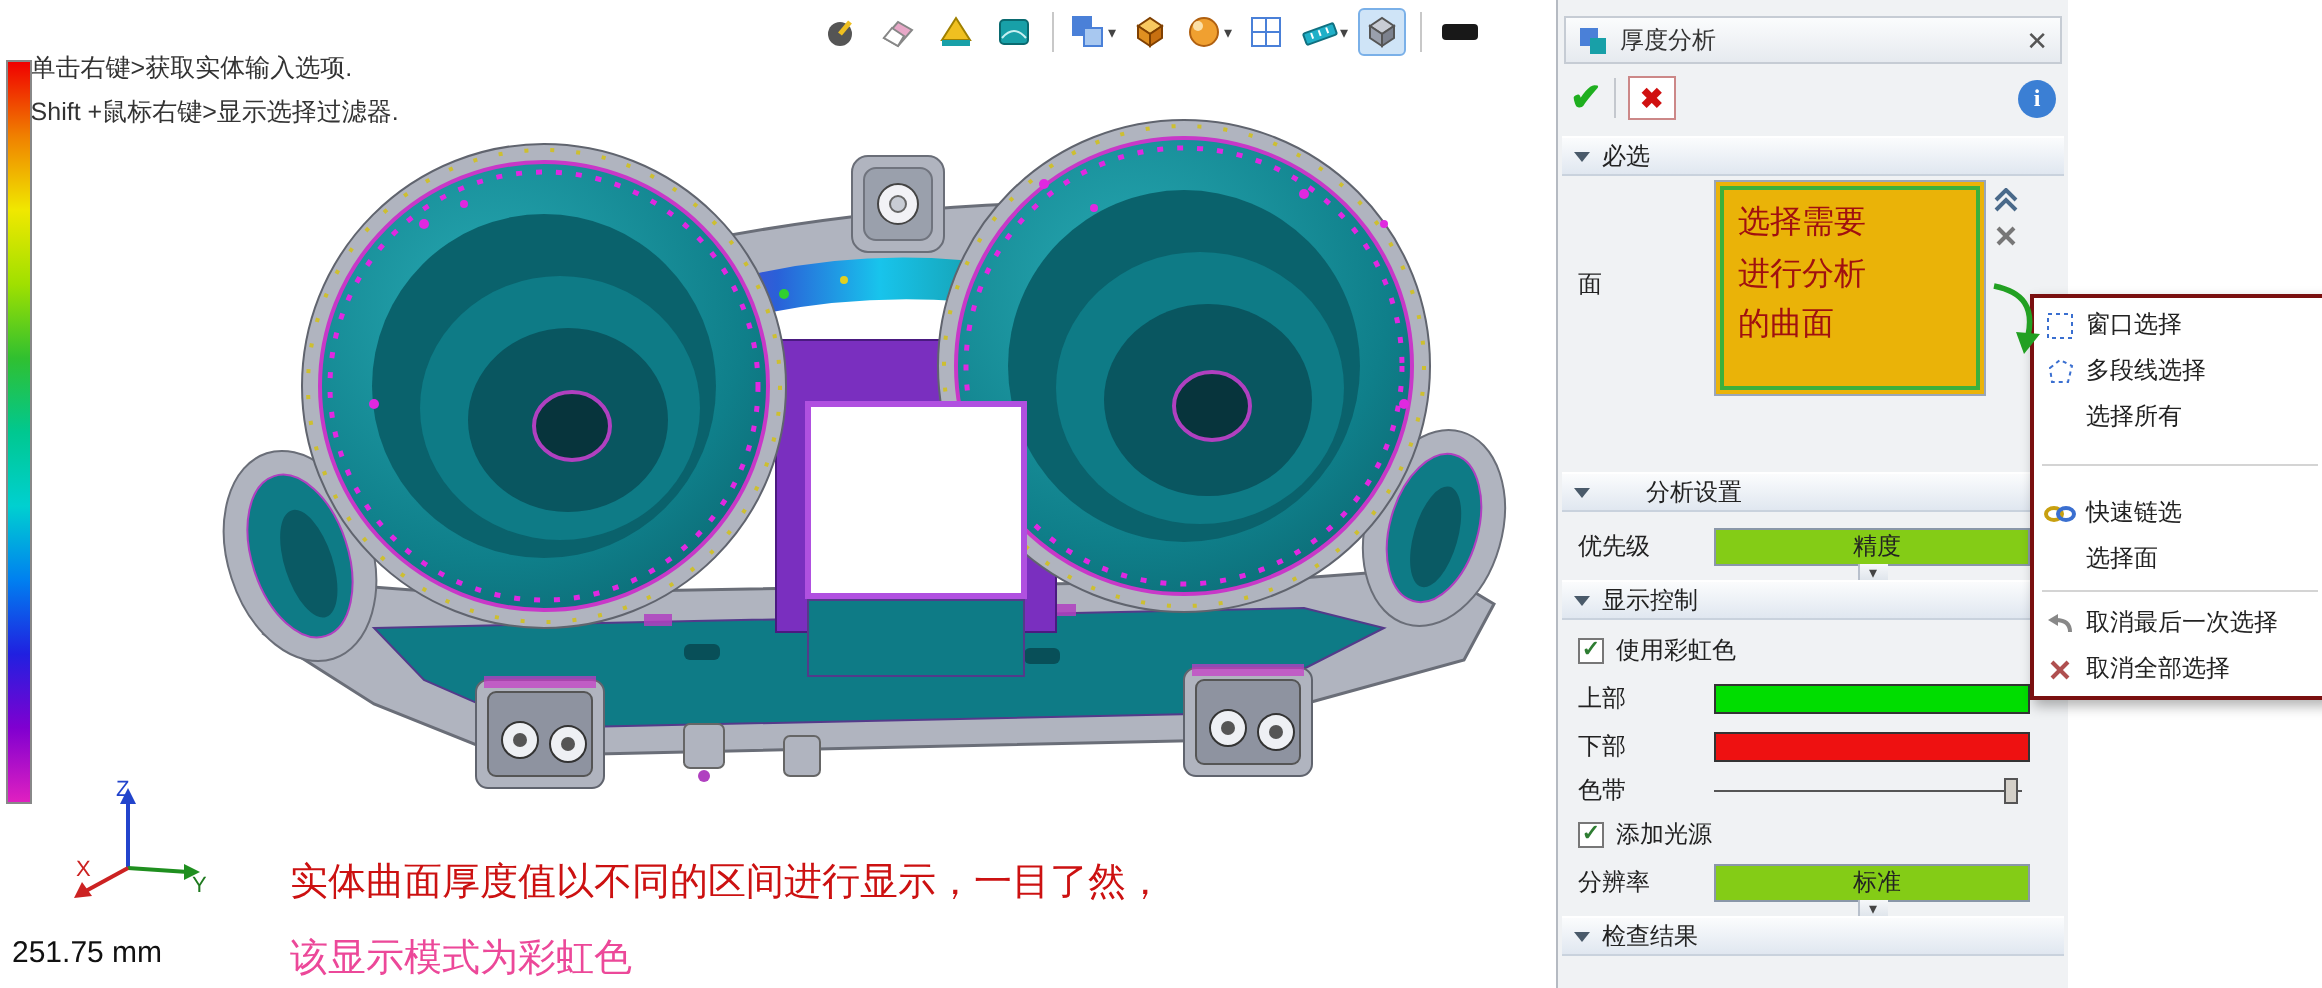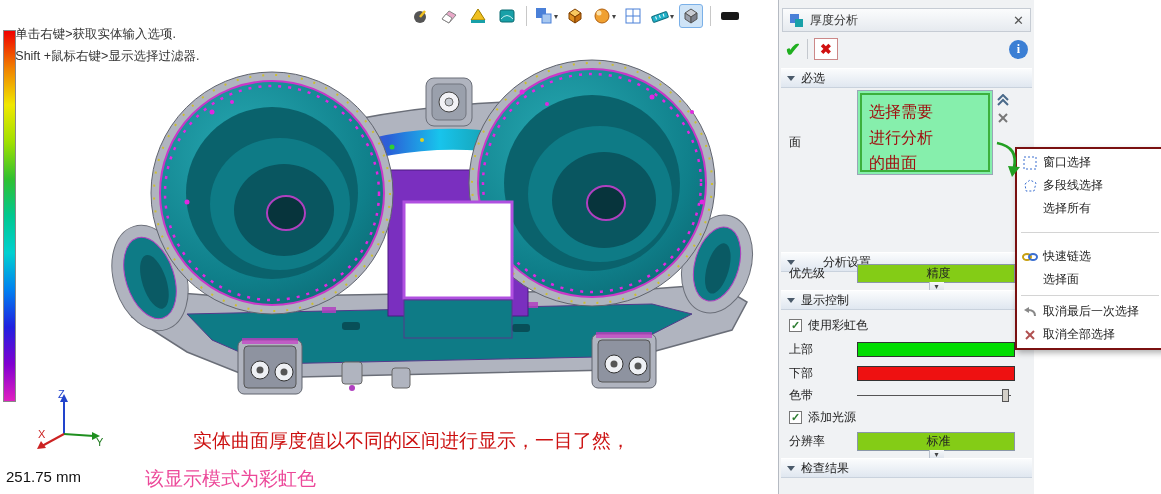--- a/index.html
+++ b/index.html
@@ -40,21 +40,21 @@
 
   .sec { position:absolute; left:2px; right:2px; height:20px; display:flex; align-items:center; gap:6px; padding-left:6px; background:linear-gradient(#fbfcfd,#e0e7f0); border-top:1px solid #fff; border-bottom:1px solid #c9d2dd; }
   .tri { width:0; height:0; border-left:4px solid transparent; border-right:4px solid transparent; border-top:5px solid #4a5a6a; }
 
   .prow { position:absolute; left:6px; right:6px; display:flex; align-items:center; }
   .plabel { width:72px; padding-left:4px; }
   .ctrl { width:158px; }
 
   .face-row { top:90px; height:110px; align-items:flex-start; }
   .face-row .plabel { margin-top:44px; }
-  .face-input { width:136px; height:85px; background:#86efac; border:1px solid #9aa6b8; position:relative; }
+  .face-input { width:136px; height:108px; background:#eab308; border:1px solid #9aa6b8; position:relative; }
   .green-box { position:absolute; inset:2px; border:2px solid #3cb03c; padding:4px 7px; font-family:"Liberation Serif",serif; font-size:16px; line-height:1.6; white-space:pre-line; }
   .face-icons { width:20px; display:flex; flex-direction:column; align-items:center; gap:6px; padding-top:4px; }
 
   .btn { background:linear-gradient(#fafbfc,#dfe5ec); border:1px solid #8a97a8; border-radius:2px; display:flex; align-items:center; justify-content:center; }
   .start-btn { position:absolute; top:206px; left:84px; width:152px; height:23px; }
 
   .select { height:19px; background:#84cc16; border:1px solid #8a97a8; display:flex; align-items:center;flex-direction:column; }
   .select .val { flex:1; padding-left:5px; }
   .select .dd { width:15px; height:100%; border-left:1px solid #b8c0cc; display:flex; align-items:center; justify-content:center; font-size:8px; color:#444; background:linear-gradient(#f6f8fa,#dde3ea); }
 
@@ -196,21 +196,21 @@
     <polygon points="72,48 64,44 64,52" fill="#1f8f1f"></polygon>
     <line x1="36" y1="46" x2="14" y2="58" stroke="#cc2222" stroke-width="2"></line>
     <polygon points="9,61 18,60 13,53" fill="#cc2222"></polygon>
     <text x="30" y="10" font-size="11" fill="#2244cc">Z</text>
     <text x="68" y="58" font-size="11" fill="#1f7a1f">Y</text>
     <text x="10" y="50" font-size="11" fill="#cc2222">X</text>
   </svg>
 
   <div class="measurement">251.75 mm</div>
 
-  <div class="red-note" style="left: 145px; top: 428px; color: rgb(204, 17, 17); margin-left: 48px;">实体曲面厚度值以不同的区间进行显示，一目了然，</div>
+  <div class="red-note" style="left: 145px; top: 428px; color: rgb(204, 17, 17);">实体曲面厚度值以不同的区间进行显示，一目了然，</div>
   <div class="red-note" style="left: 145px; top: 466px; color: #ec4899;">该显示模式为彩虹色</div>
 
   <div class="toolbar">
     <div class="tbtn">
       <svg width="20" height="20">
           <circle cx="10" cy="11" r="6" fill="#555"></circle>
           <line x1="10" y1="11" x2="15" y2="5" stroke="#f0c020" stroke-width="2.5"></line>
         </svg>
     </div>
     <div class="tbtn">
@@ -319,21 +319,21 @@
             <polyline points="2,11 7,6 12,11" fill="none" stroke="#4a6a8a" stroke-width="2"></polyline>
           </svg>
         <svg width="12" height="12">
             <line x1="2" y1="2" x2="10" y2="10" stroke="#777" stroke-width="2"></line>
             <line x1="10" y1="2" x2="2" y2="10" stroke="#777" stroke-width="2"></line>
           </svg>
       </div>
     </div>
 
 
-    <div class="sec" style="top:252px;gap:28px;">
+    <div class="sec" style="top:236px;gap:28px;">
       <div class="tri"></div>
       <span>分析设置</span>
     </div>
 
     <div class="prow" style="top:262px;height:22px;">
       <span class="plabel">优先级</span>
       <div class="select ctrl">
         <span class="val">精度</span>
         <span class="dd">▾</span>
       </div>

